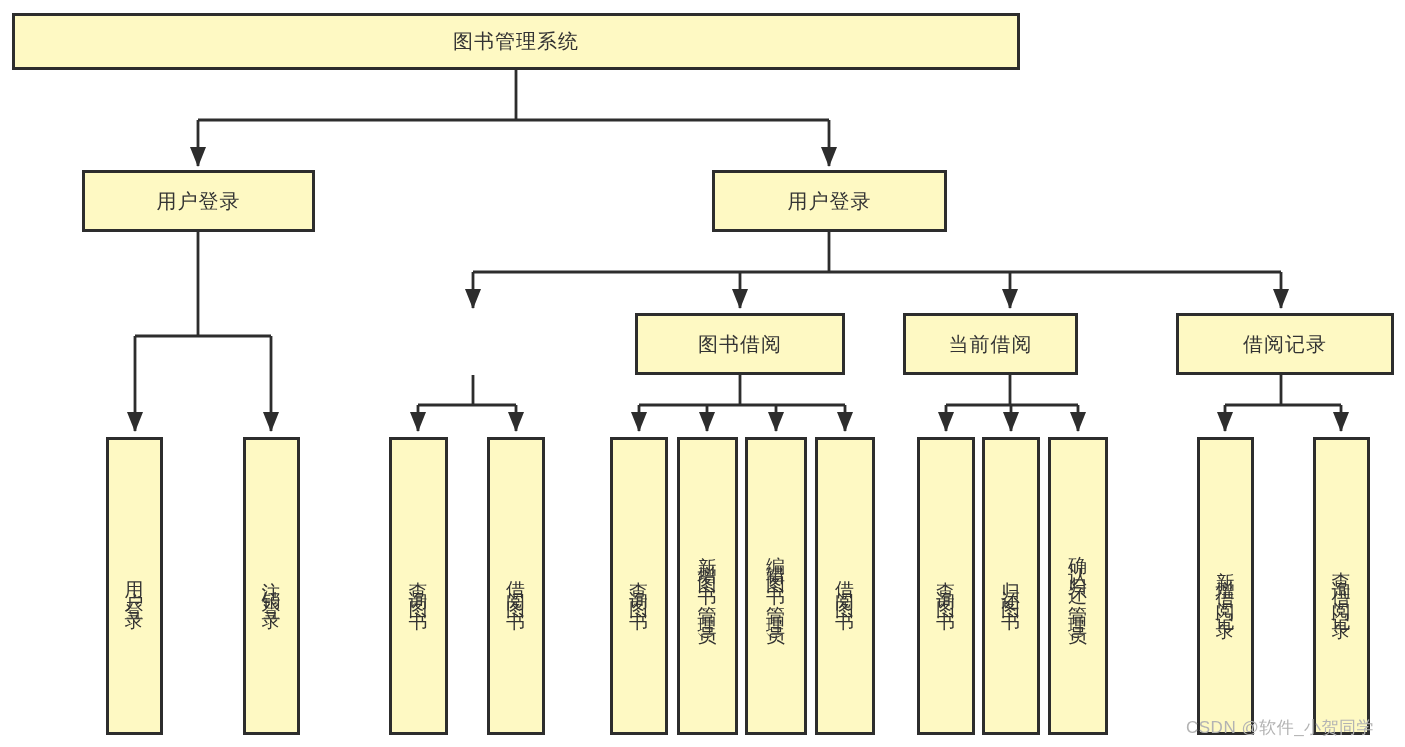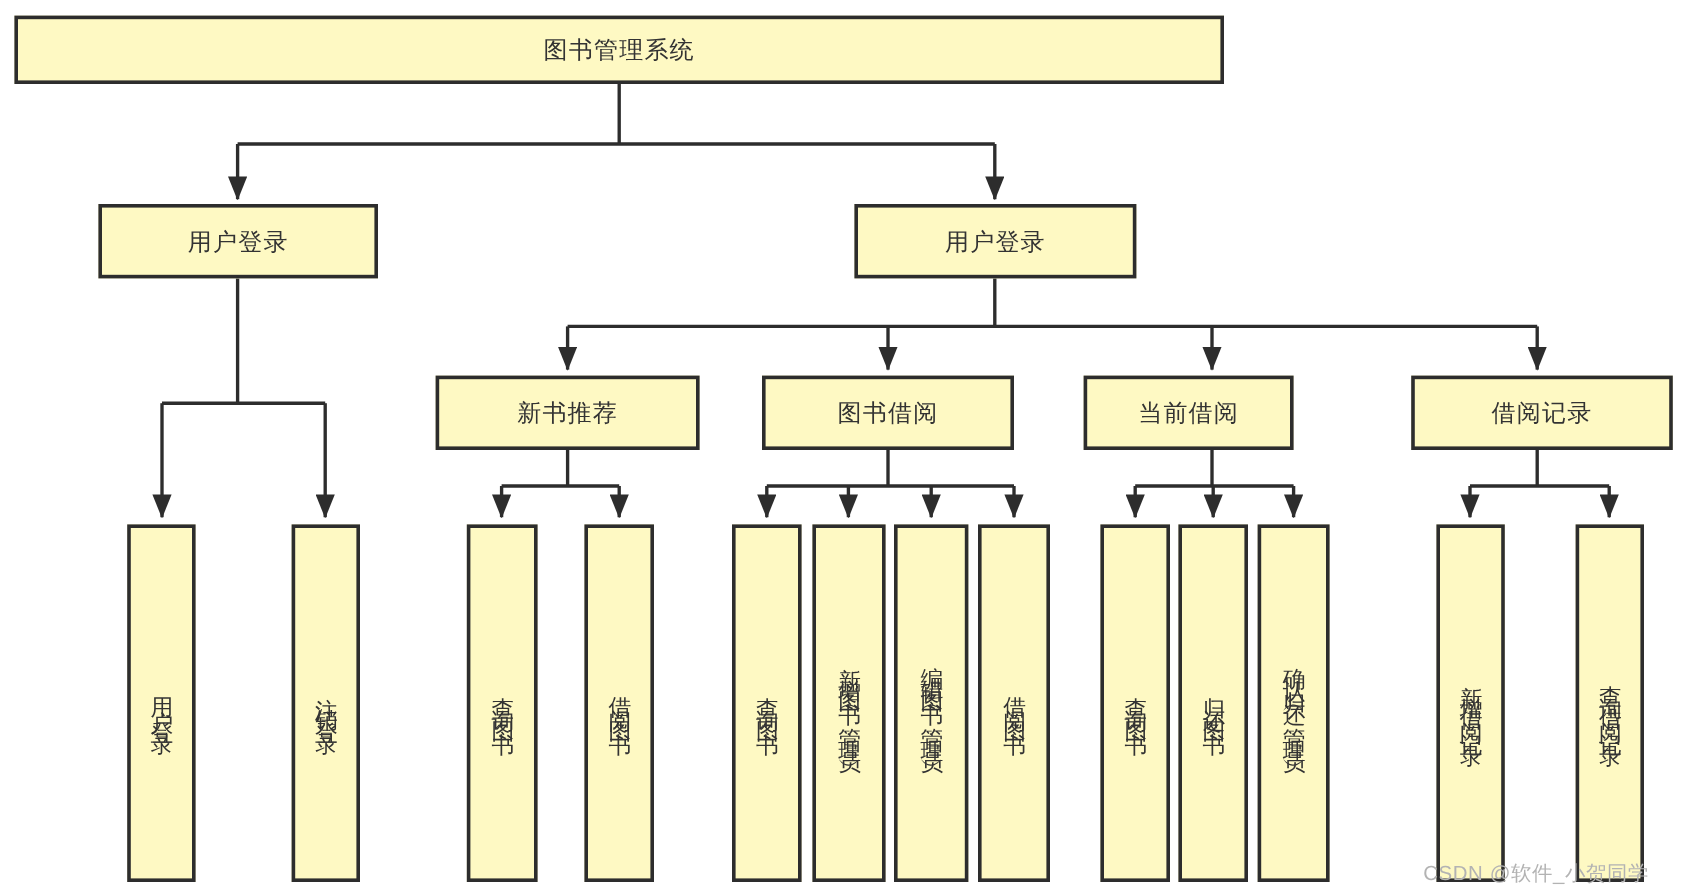--- a/index.html
+++ b/index.html
@@ -113,23 +113,20 @@
     <span>图书管理系统</span>
   </div>
 
   <div class="box hlabel" style="left:82px; top:170px; width:233px; height:62px;">
     <span>用户登录</span>
   </div>
   <div class="box hlabel" style="left:712px; top:170px; width:235px; height:62px;">
     <span>用户登录</span>
   </div>
 
-  <div class="box hlabel" style="left:363px; top:313px; width:220px; height:62px;">
-    <span>新书推荐</span>
-  </div>
   <div class="box hlabel" style="left:635px; top:313px; width:210px; height:62px;">
     <span>图书借阅</span>
   </div>
   <div class="box hlabel" style="left:903px; top:313px; width:175px; height:62px;">
     <span>当前借阅</span>
   </div>
   <div class="box hlabel" style="left:1176px; top:313px; width:218px; height:62px;">
     <span>借阅记录</span>
   </div>
 

